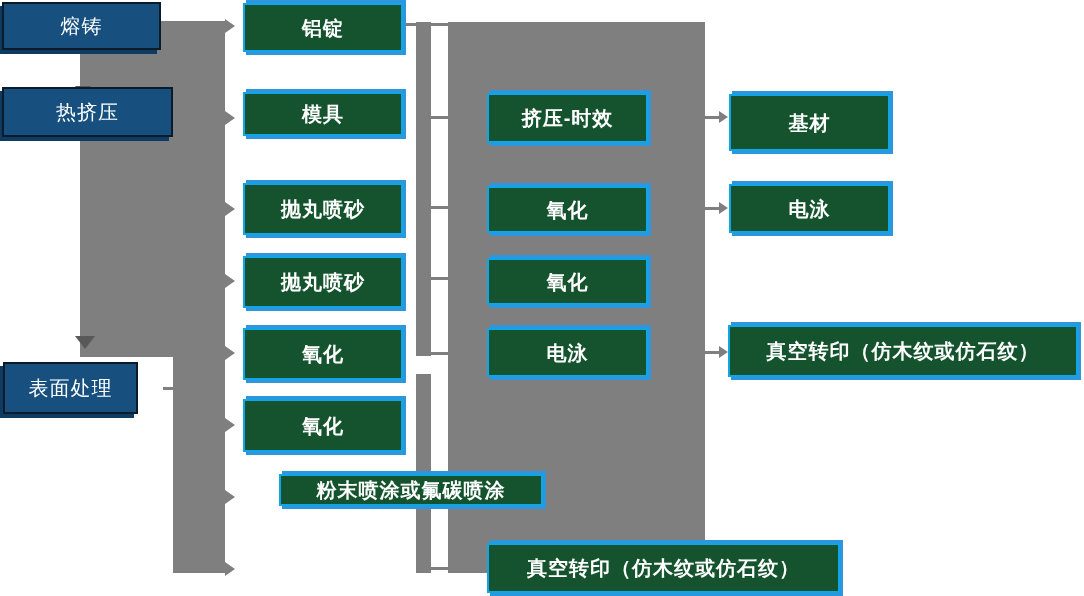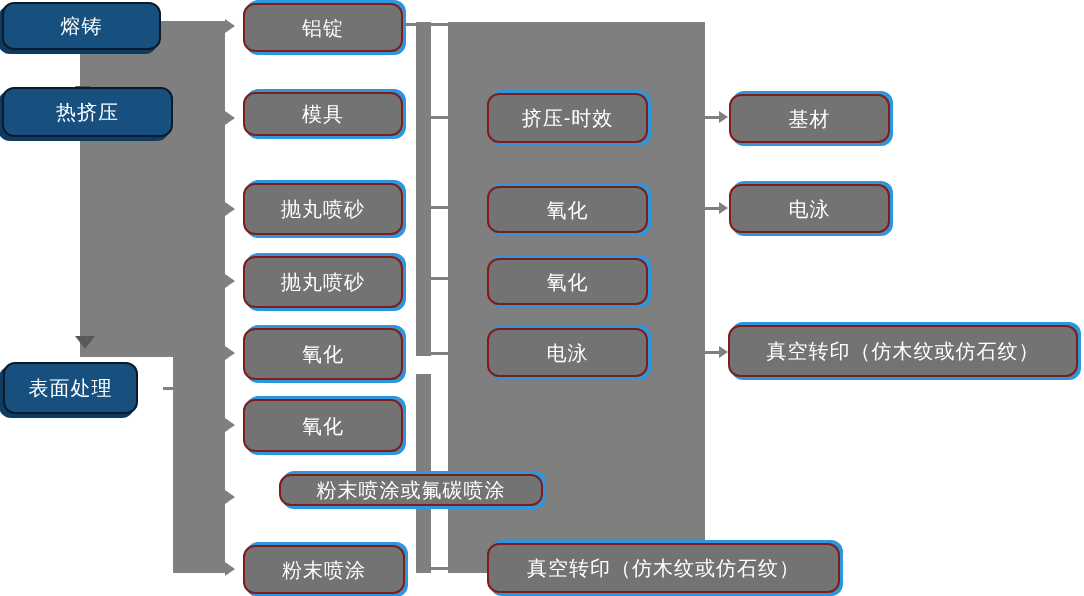--- a/index.html
+++ b/index.html
@@ -17,29 +17,30 @@
   .arr-right-sm{position:absolute;width:0;height:0;z-index:2;
     border-top:6px solid transparent;border-bottom:6px solid transparent;border-left:9px solid #7F7F7F;}
   .arr-down-sm{position:absolute;width:0;height:0;z-index:2;
     border-left:8px solid transparent;border-right:8px solid transparent;border-top:11px solid #595959;}
   .arr-down-lg{position:absolute;width:0;height:0;z-index:2;
     border-left:10px solid transparent;border-right:10px solid transparent;border-top:13px solid #595959;}
   
   .node{
     position:absolute;z-index:3;display:flex;align-items:center;justify-content:center;
     color:#fff;font-size:20px;letter-spacing:1px;line-height:1;white-space:nowrap;
-    border-radius:12px;
+    border-radius:0;
   }
   .node-dark{
     background:#17507E;border:2px solid #0C1B29;
     box-shadow:-4px 4px 0 0 #0E3B61;
   }
   .node-light{
-    background:#737373;border:2px solid #7f1d1d;
+    background:#14532d;border:2px solid #0ea5e9;
     box-shadow:3px -3px 0 0 #2E96DC, 3px 3px 0 0 #2E96DC;
+    font-weight:bold;
   }
 </style>
 </head>
 <body>
 
 <div class="canvas">
 
   <div class="gbar" style="left:80px;top:21px;width:145px;height:336px;"></div>
   <div class="gbar" style="left:173px;top:356px;width:52px;height:217px;"></div>
   <div class="gbar" style="left:448px;top:22px;width:257px;height:551px;"></div>
@@ -77,25 +78,24 @@
   <div class="node node-dark" style="left:2px;top:87px;width:171px;height:50px;">热挤压</div>
   <div class="node node-dark" style="left:3px;top:362px;width:135px;height:52px;">表面处理</div>
 
   <div class="node node-light" style="left:243px;top:3px;width:160px;height:49px;">铝锭</div>
   <div class="node node-light" style="left:243px;top:92px;width:160px;height:44px;">模具</div>
   <div class="node node-light" style="left:243px;top:183px;width:160px;height:52px;">抛丸喷砂</div>
   <div class="node node-light" style="left:243px;top:256px;width:160px;height:52px;">抛丸喷砂</div>
   <div class="node node-light" style="left:243px;top:328px;width:160px;height:52px;">氧化</div>
   <div class="node node-light" style="left:243px;top:399px;width:160px;height:53px;">氧化</div>
   <div class="node node-light" style="left:243px;top:474px;width:264px;height:32px;margin-left:36px;">粉末喷涂或氟碳喷涂</div>
-  <div class="node node-light" style="left:243px;top:545px;width:162px;height:49px;">粉末喷涂</div>
 
   <div class="node node-light" style="left:487px;top:93px;width:161px;height:50px;">挤压-时效</div>
   <div class="node node-light" style="left:487px;top:186px;width:161px;height:47px;">氧化</div>
   <div class="node node-light" style="left:487px;top:258px;width:161px;height:47px;">氧化</div>
   <div class="node node-light" style="left:487px;top:328px;width:161px;height:49px;">电泳</div>
   <div class="node node-light" style="left:487px;top:543px;width:353px;height:50px;">真空转印（仿木纹或仿石纹）</div>
 
-  <div class="node node-light" style="left:729px;top:94px;width:161px;height:49px;">基材</div>
+  <div class="node node-light" style="left:729px;top:94px;width:161px;height:57px;">基材</div>
   <div class="node node-light" style="left:729px;top:184px;width:161px;height:49px;">电泳</div>
   <div class="node node-light" style="left:728px;top:325px;width:350px;height:52px;">真空转印（仿木纹或仿石纹）</div>
 
 </div>
 
 </body></html>

